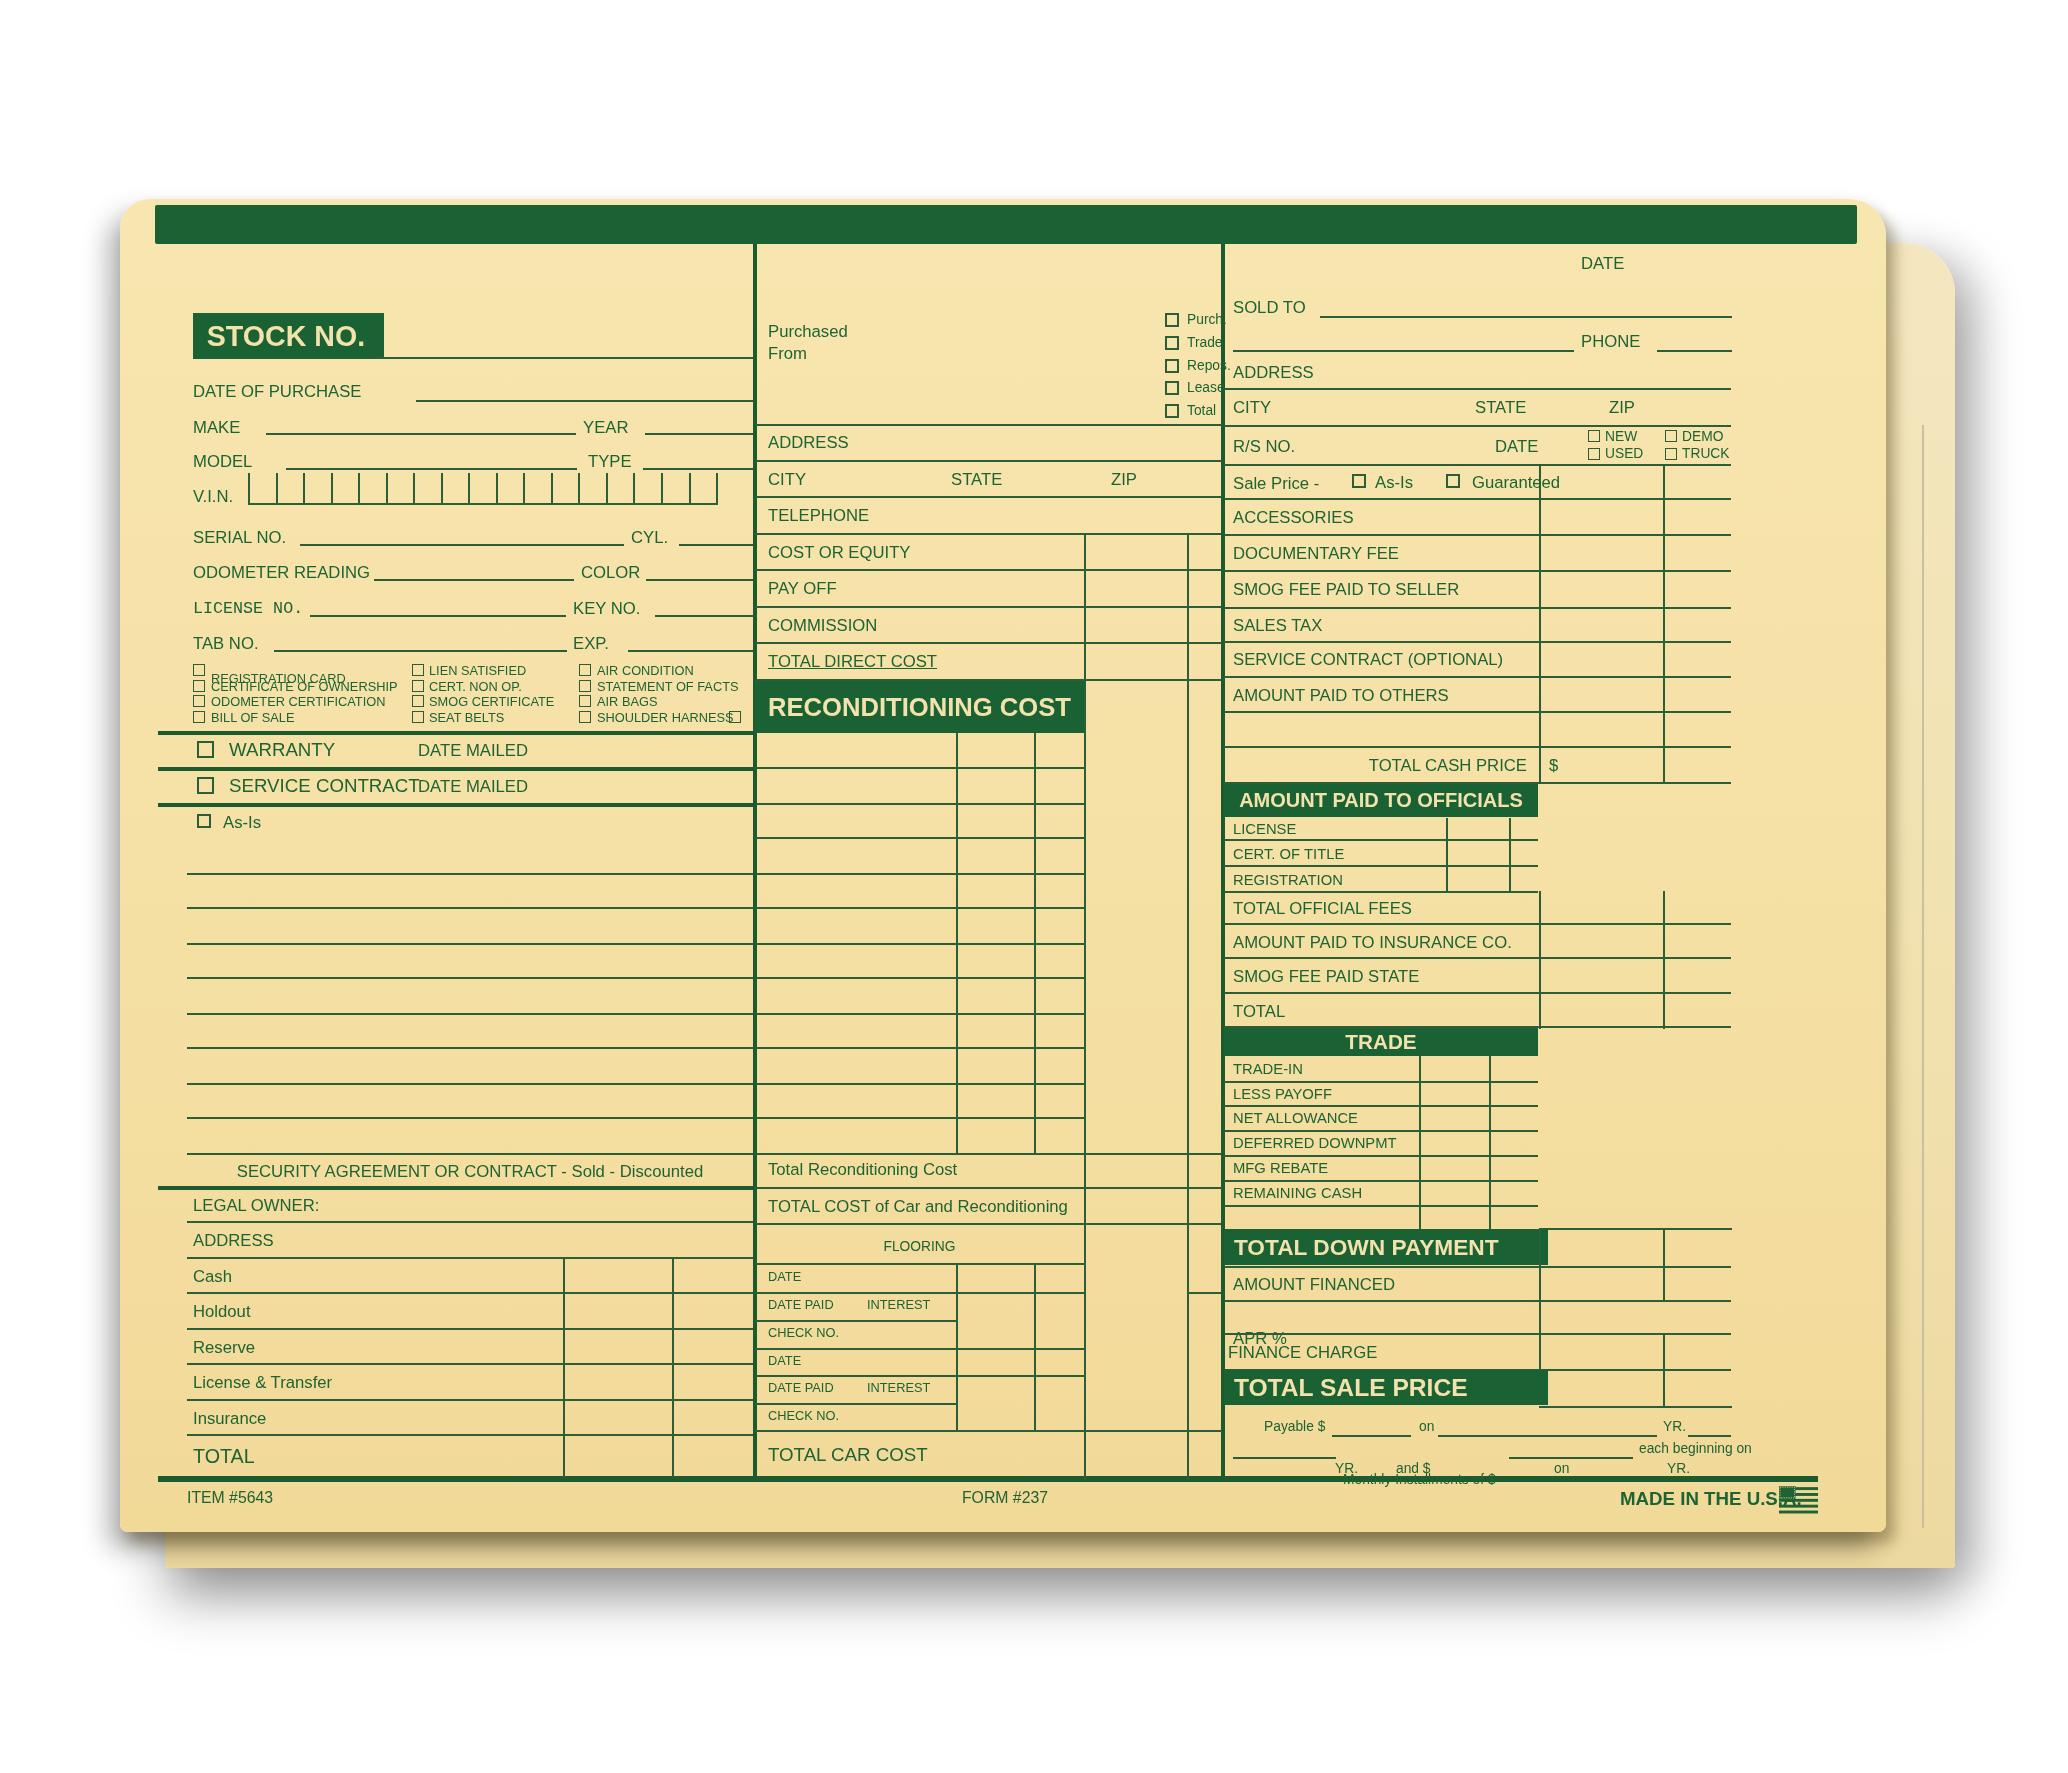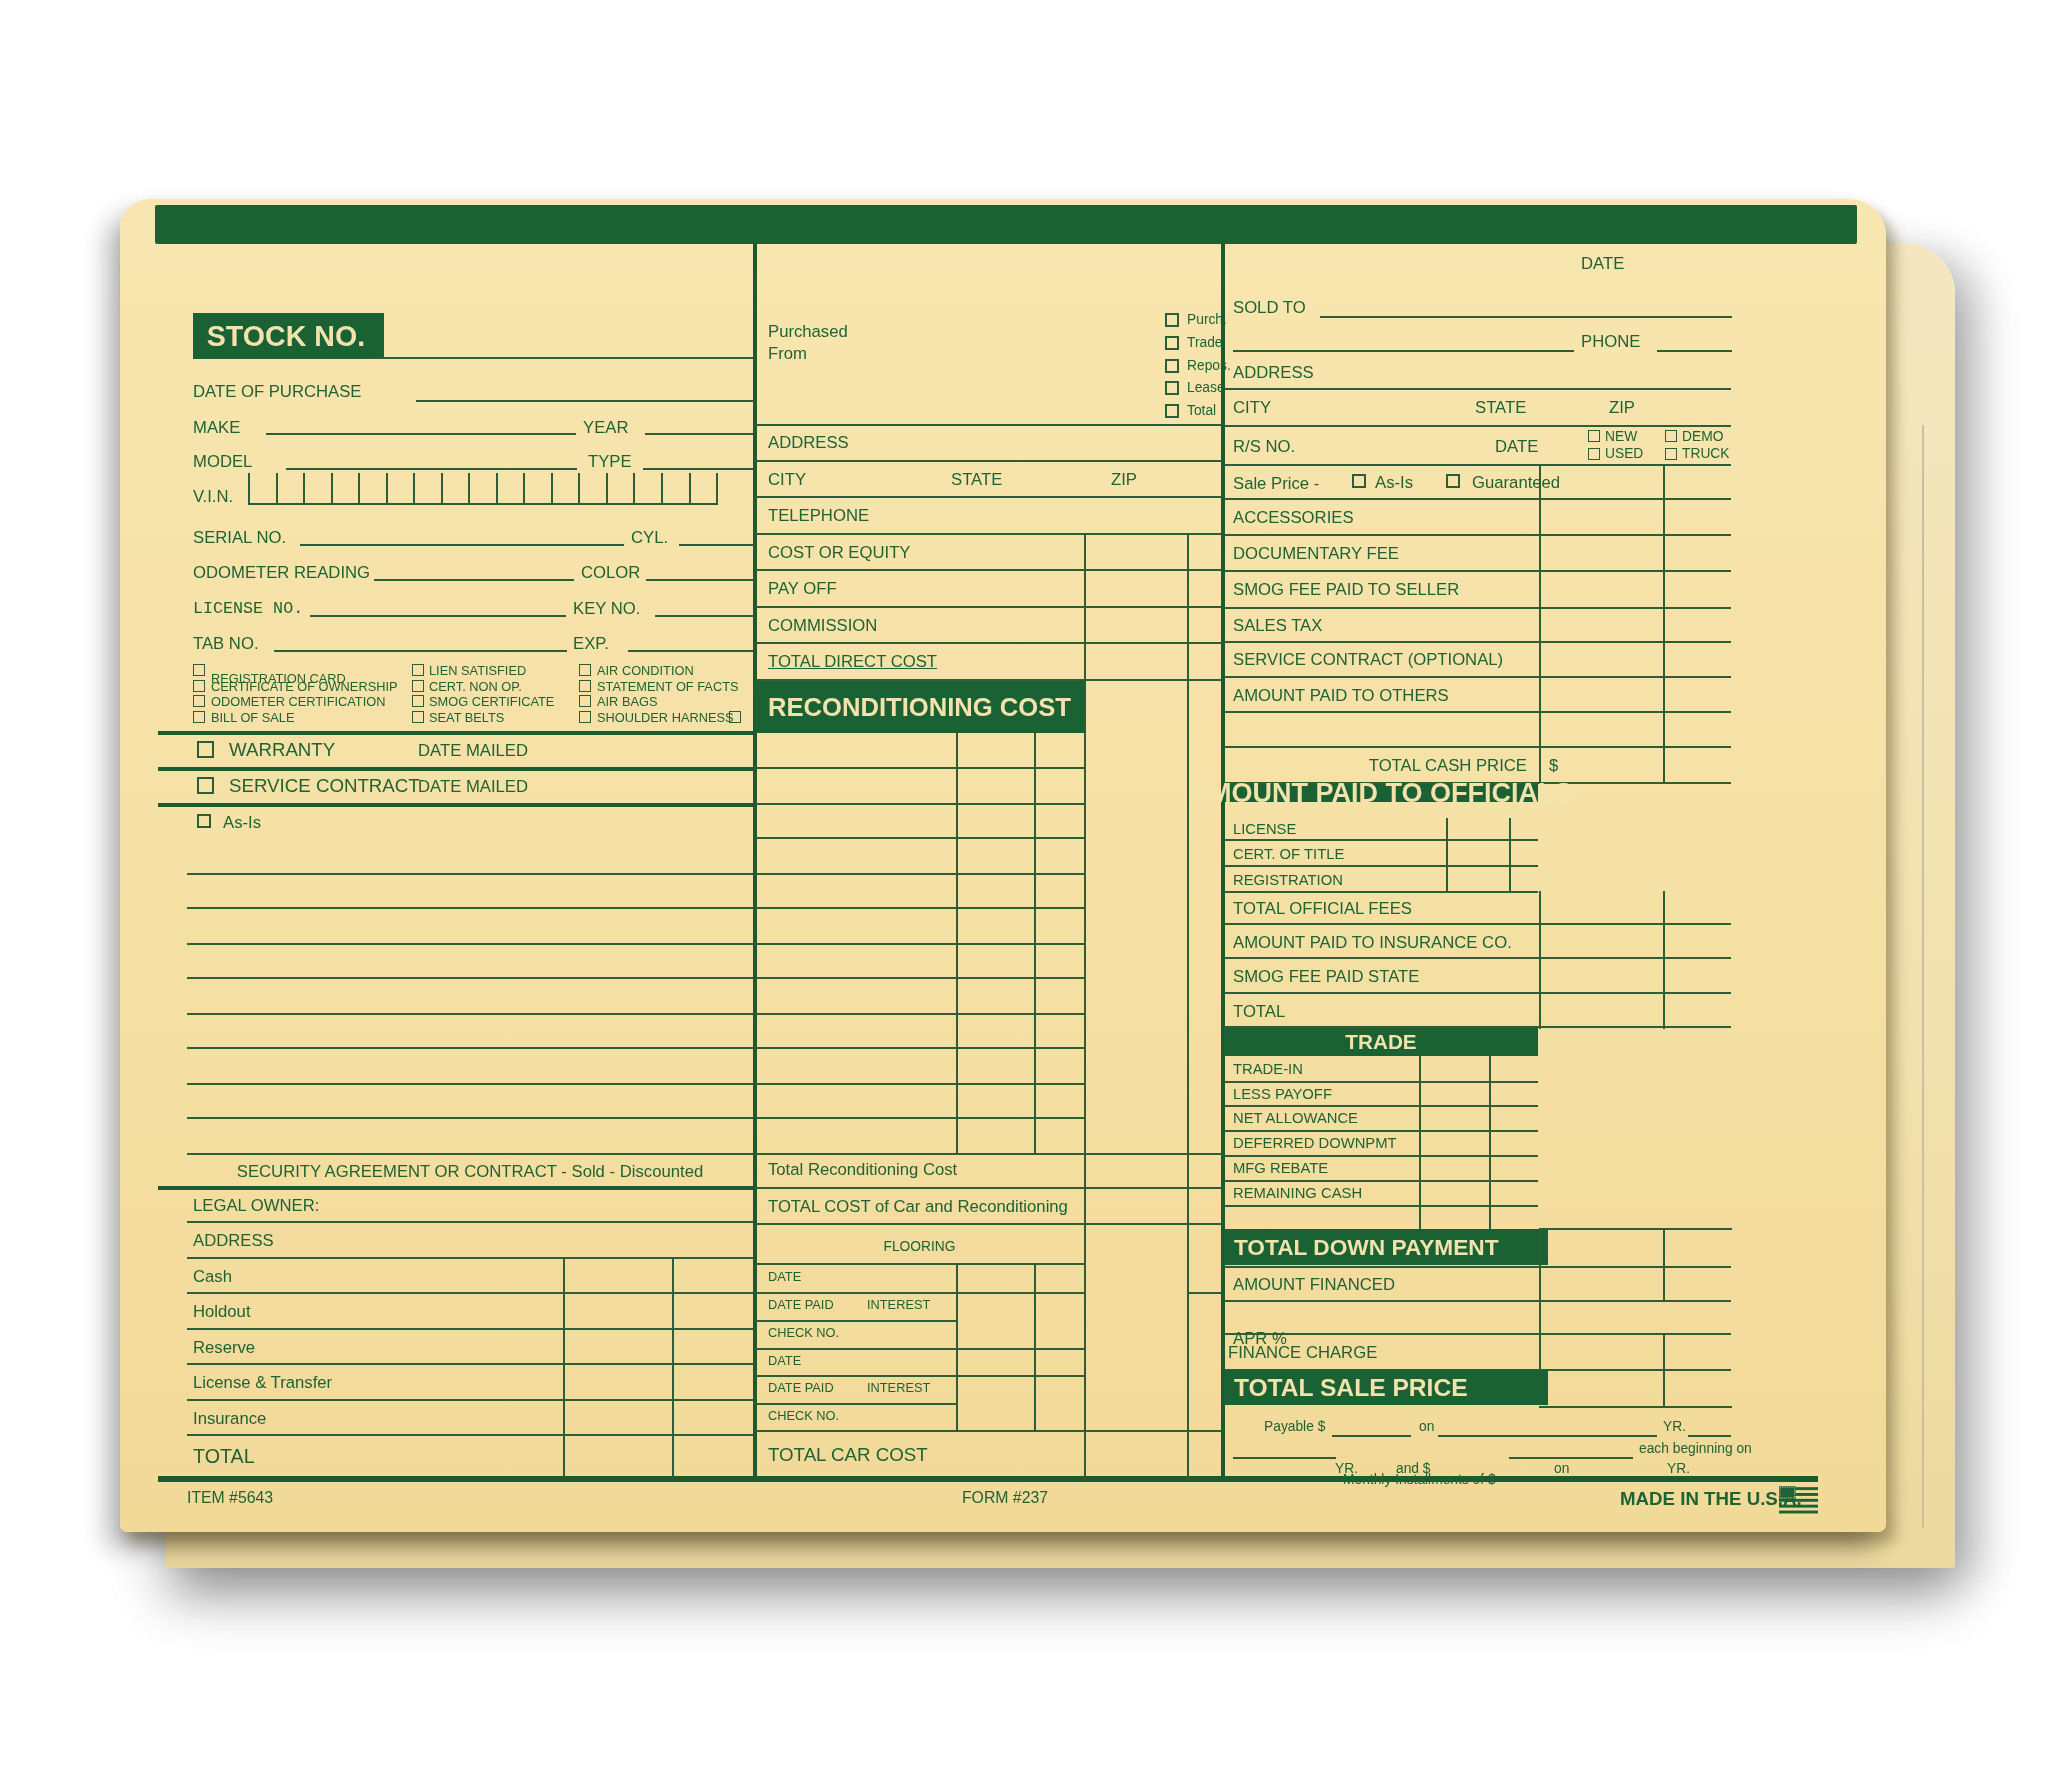--- a/index.html
+++ b/index.html
@@ -316,21 +316,21 @@
   <div class="hline" style="left:1224px;top:641px;width:507px;"></div>
   <span class="l" style="left:1233px;top:650px;">SERVICE CONTRACT (OPTIONAL)</span>
   <div class="hline" style="left:1224px;top:676px;width:507px;"></div>
   <span class="l" style="left:1233px;top:686px;">AMOUNT PAID TO OTHERS</span>
   <div class="hline" style="left:1224px;top:711px;width:507px;"></div>
   <div class="hline" style="left:1224px;top:746px;width:507px;"></div>
   <div class="l rt" style="left:1231px;top:756px;width:296px;position:absolute;">TOTAL CASH PRICE</div>
   <span class="l" style="left:1549px;top:756px;">$</span>
   <div class="hline" style="left:1224px;top:782px;width:507px;"></div>
 
-  <div class="banner" style="left:1224px;top:784px;width:314px;height:18px;font-size:27px;">
+  <div class="banner" style="left:1224px;top:784px;width:314px;height:33px;font-size:20px;">
     <span>AMOUNT PAID TO OFFICIALS</span>
   </div>
   <div class="vline" style="left:1446px;top:818px;height:74px;"></div>
   <div class="vline" style="left:1509px;top:818px;height:74px;"></div>
   <span class="l s15" style="left:1233px;top:821px;">LICENSE</span>
   <div class="hline" style="left:1224px;top:839px;width:314px;"></div>
   <span class="l s15" style="left:1233px;top:846px;">CERT. OF TITLE</span>
   <div class="hline" style="left:1224px;top:865px;width:314px;"></div>
   <span class="l s15" style="left:1233px;top:872px;">REGISTRATION</span>
   <div class="hline" style="left:1224px;top:891px;width:314px;"></div>

